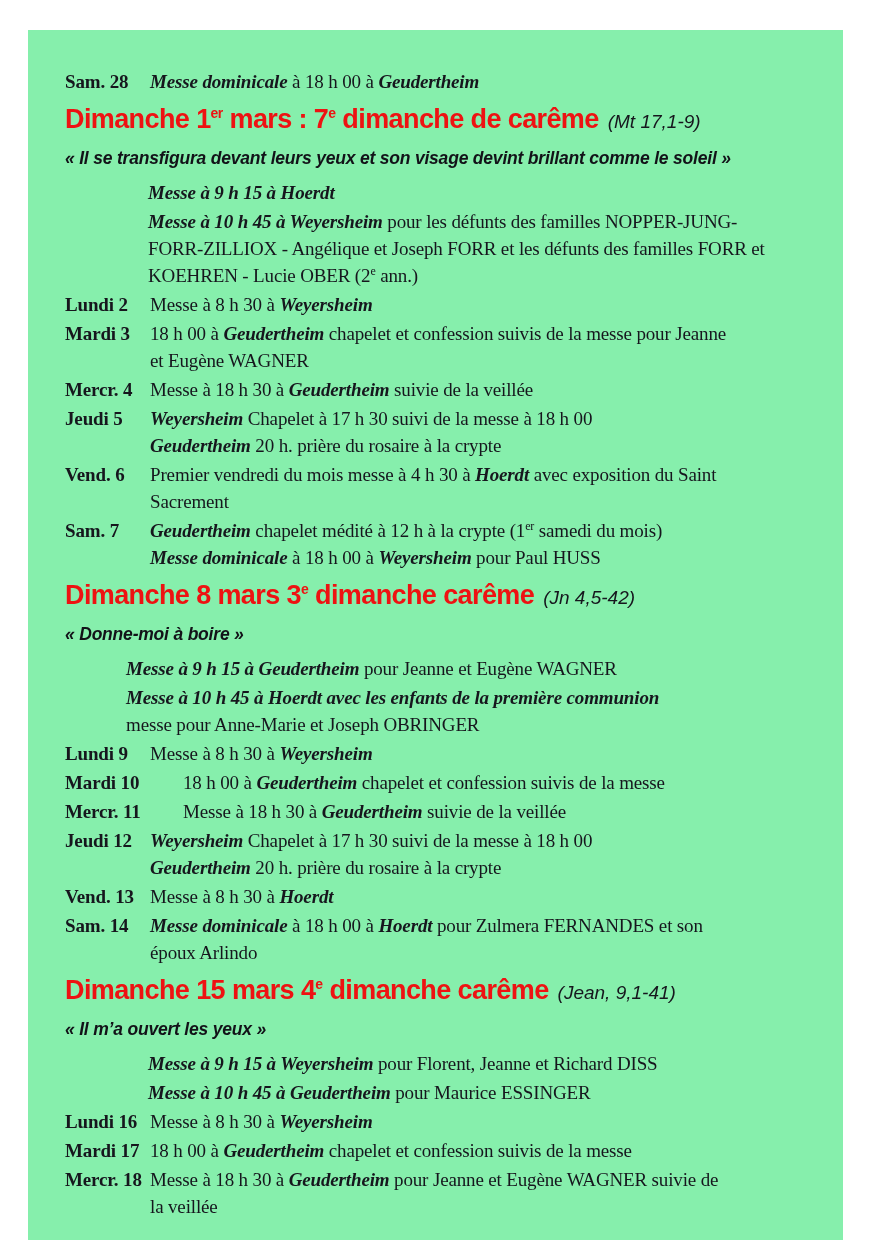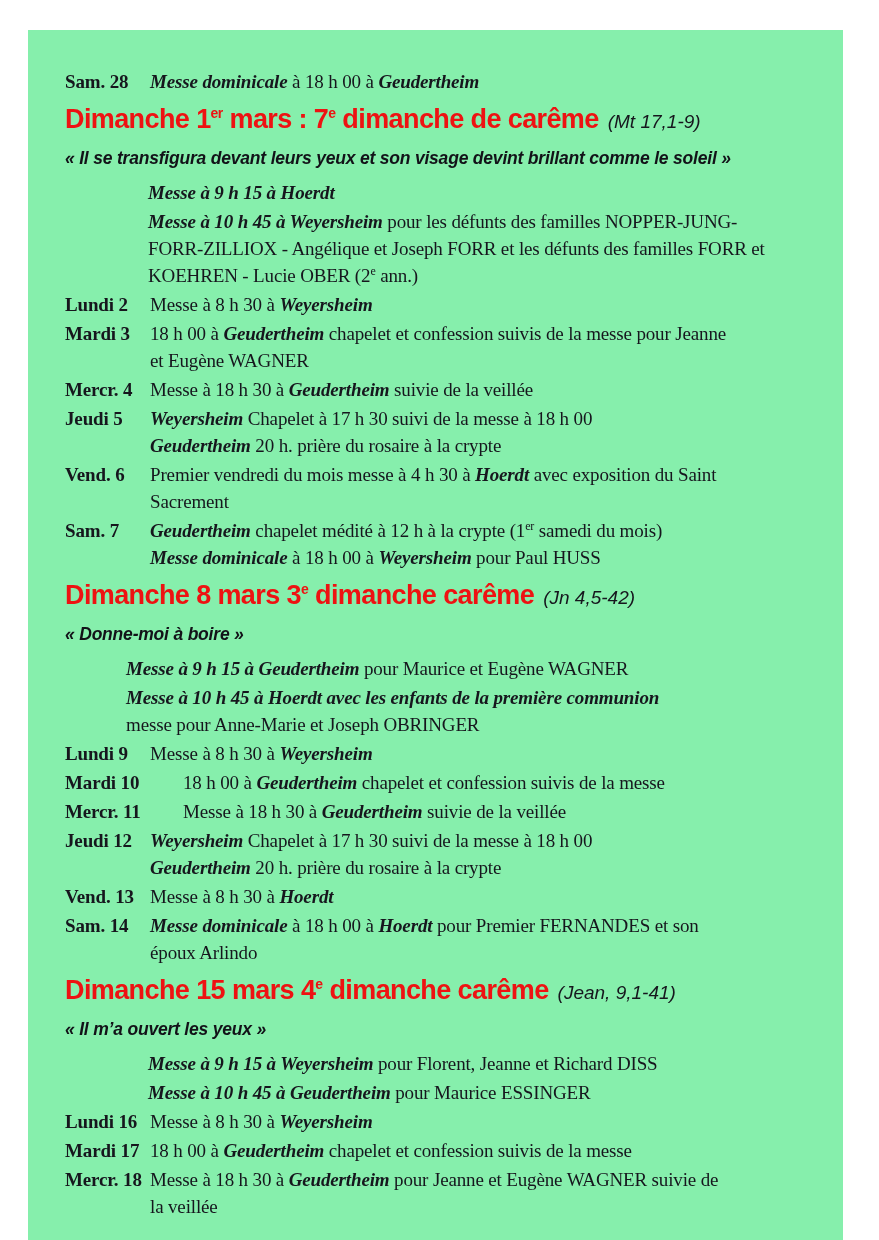--- a/index.html
+++ b/index.html
@@ -75,21 +75,21 @@
       <div class="row">
         <span class="lab">Vend. 6</span>
         <span class="txt"><span>Premier vendredi du mois messe à 4 h 30 à </span><span class="b">Hoerdt</span><span> avec exposition du Saint</span><br><span>Sacrement</span></span>
       </div>
       <div class="row">
         <span class="lab">Sam. 7</span>
         <span class="txt"><span class="b">Geudertheim</span><span> chapelet médité à 12 h à la crypte (1</span><sup>er</sup><span> samedi du mois)</span><br><span class="b">Messe dominicale</span><span> à 18 h 00 à </span><span class="b">Weyersheim</span><span> pour Paul HUSS</span></span>
       </div>
       <div class="heading"><span>Dimanche 8 mars 3</span><sup>e</sup><span> dimanche carême</span><span class="ref">(Jn 4,5-42)</span></div>
       <div class="quote">« Donne-moi à boire »</div>
-      <div class="mass sm"><span class="b">Messe à 9 h 15 à Geudertheim</span><span> pour Maurice et Eugène WAGNER</span></div>
+      <div class="mass sm"><span class="b">Messe à 9 h 15 à Geudertheim</span><span> pour Jeanne et Eugène WAGNER</span></div>
       <div class="mass sm"><span class="b">Messe à 10 h 45 à Hoerdt  avec les enfants de la première communion</span><br><span>messe pour Anne-Marie et Joseph OBRINGER</span></div>
       <div class="row">
         <span class="lab">Lundi 9</span>
         <span class="txt"><span>Messe à 8 h 30 à </span><span class="b">Weyersheim</span></span>
       </div>
       <div class="row wide">
         <span class="lab">Mardi 10</span>
         <span class="txt"><span>18 h 00 à </span><span class="b">Geudertheim</span><span> chapelet et confession suivis de la messe</span></span>
       </div>
       <div class="row wide">
@@ -99,21 +99,21 @@
       <div class="row">
         <span class="lab">Jeudi 12</span>
         <span class="txt"><span class="b">Weyersheim</span><span> Chapelet à 17 h 30 suivi de la messe à 18 h 00</span><br><span class="b">Geudertheim</span><span> 20 h. prière du rosaire à la crypte</span></span>
       </div>
       <div class="row">
         <span class="lab">Vend. 13</span>
         <span class="txt"><span>Messe à 8 h 30 à </span><span class="b">Hoerdt</span></span>
       </div>
       <div class="row">
         <span class="lab">Sam. 14</span>
-        <span class="txt"><span class="b">Messe dominicale</span><span> à 18 h 00 à </span><span class="b">Hoerdt</span><span> pour  Premier FERNANDES et son</span><br><span>époux Arlindo</span></span>
+        <span class="txt"><span class="b">Messe dominicale</span><span> à 18 h 00 à </span><span class="b">Hoerdt</span><span> pour  Zulmera FERNANDES et son</span><br><span>époux Arlindo</span></span>
       </div>
       <div class="heading"><span>Dimanche 15 mars 4</span><sup>e</sup><span> dimanche carême</span><span class="ref">(Jean, 9,1-41)</span></div>
       <div class="quote">« Il m’a ouvert les yeux »</div>
       <div class="mass"><span class="b">Messe à 9 h 15 à  Weyersheim </span><span> pour Florent, Jeanne et Richard DISS</span></div>
       <div class="mass"><span class="b">Messe à 10 h 45 à Geudertheim</span><span> pour Maurice ESSINGER</span></div>
       <div class="row">
         <span class="lab">Lundi 16</span>
         <span class="txt"><span>Messe à 8 h 30 à </span><span class="b">Weyersheim</span></span>
       </div>
       <div class="row">

